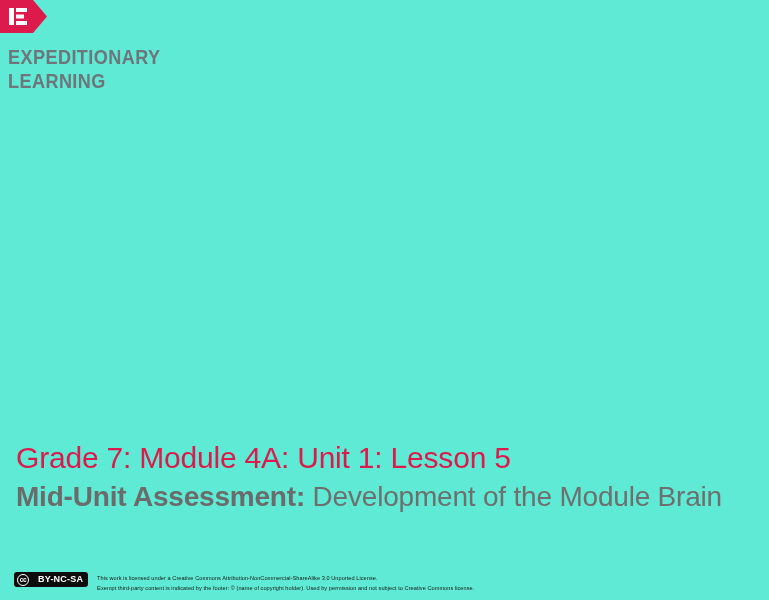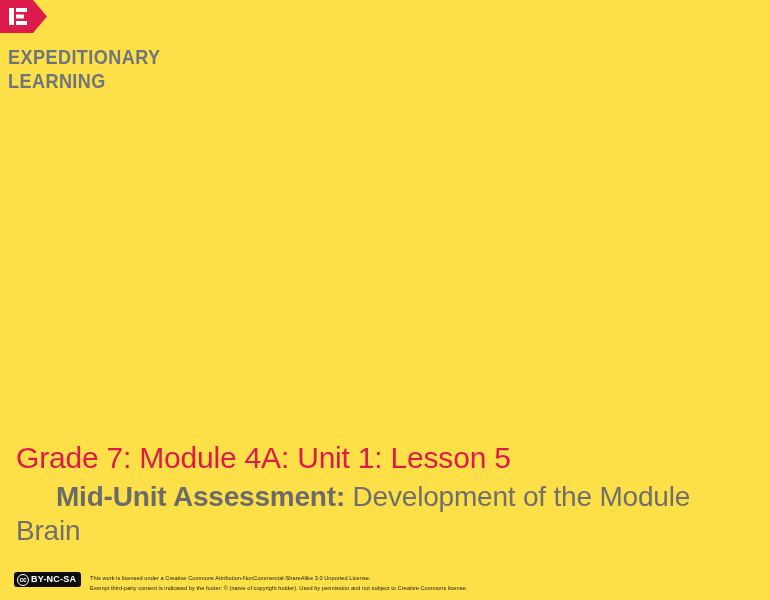--- a/index.html
+++ b/index.html
@@ -9,21 +9,21 @@
     background: #ffffff;
   }
   body {
     font-family: "Liberation Sans", sans-serif;
     -webkit-font-smoothing: antialiased;
   }
   .page {
     position: relative;
     width: 769px;
     height: 600px;
-    background: #fde047;
+    background: #5eead4;
     overflow: hidden;
     box-sizing: border-box;
   }
 
   
   .brand {
     position: absolute;
     left: 0;
     top: 0;
     width: 300px;
@@ -69,37 +69,36 @@
     margin: 4px 0 0 0;
     color: #6f6f6f;
     font-size: 28px;
     font-weight: 400;
     line-height: 1.22;
     letter-spacing: -0.2px;
   }
   .title-sub .lead {
     font-weight: 700;
     color: #6b6b6b;
-    margin-left: 40px;
   }
 
   
   .license {
     position: absolute;
     left: 14px;
     top: 572px;
     display: flex;
     align-items: flex-start;
     gap: 9px;
   }
   .cc-badge {
     flex: 0 0 auto;
     display: flex;
     align-items: center;
-    gap: 2px;
+    gap: 9px;
     background: #0d0d0d;
     border-radius: 3px;
     padding: 2px 5px 2px 3px;
     height: 15px;
     box-sizing: border-box;
   }
   .cc-circle {
     width: 12px;
     height: 12px;
     border-radius: 50%;

